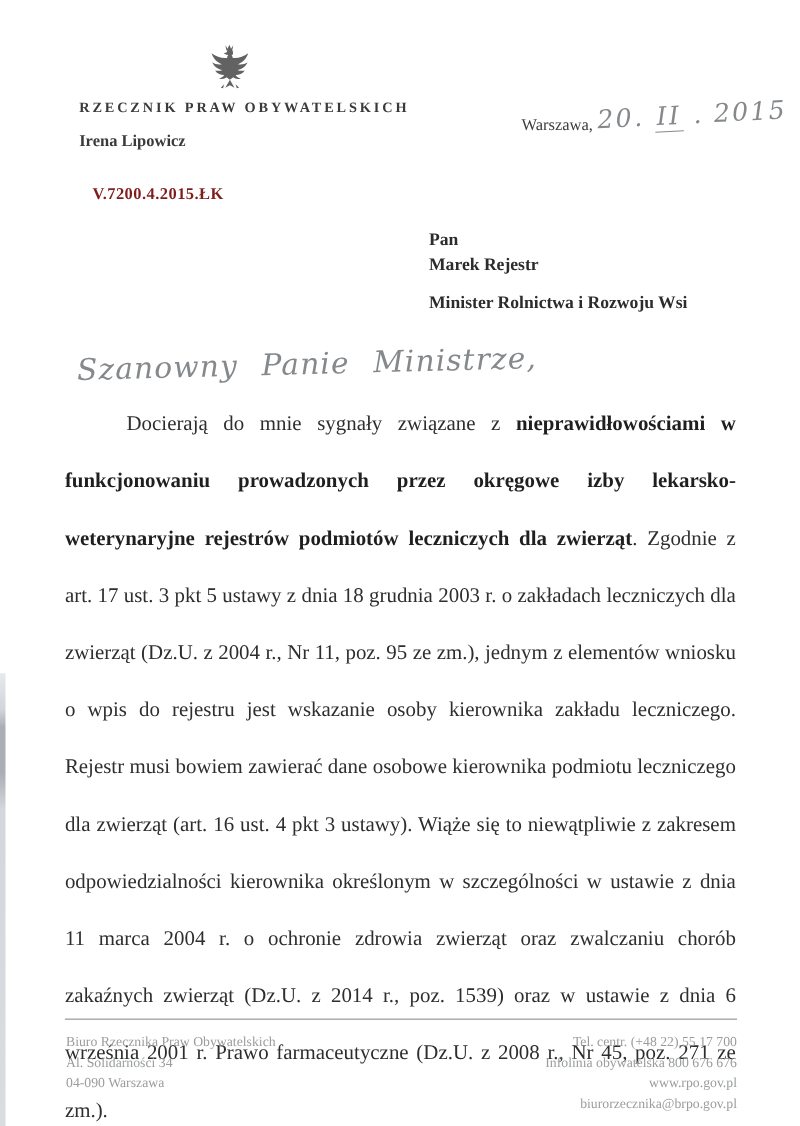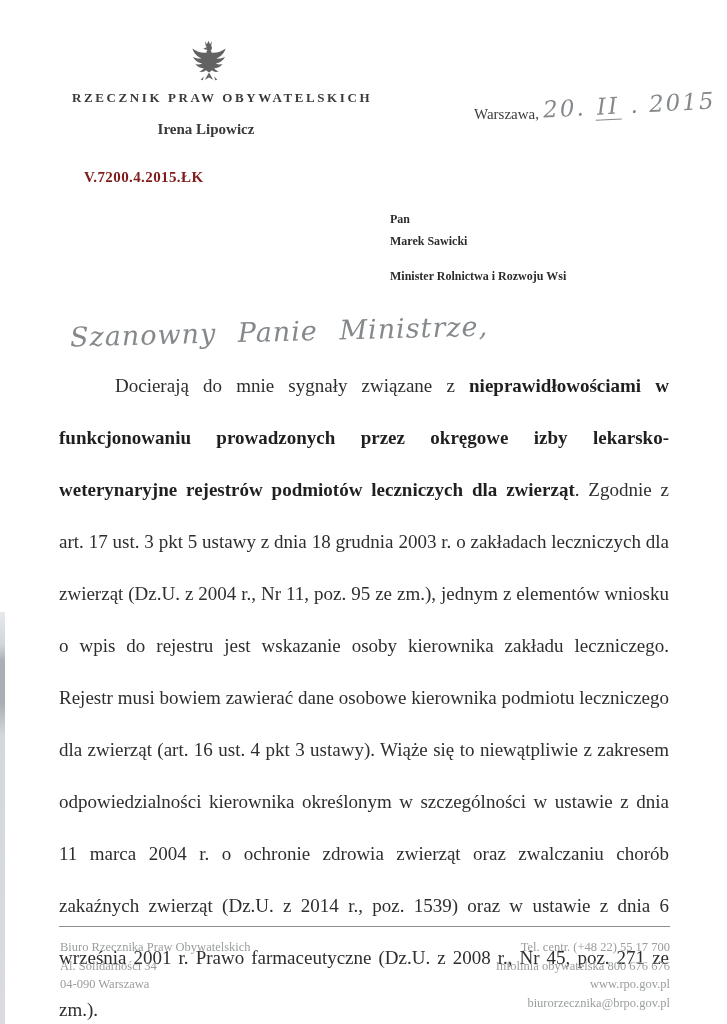--- a/index.html
+++ b/index.html
@@ -13,39 +13,39 @@
   }
   
   .emblem{position:absolute;left:183px;top:34px;width:52px;height:56px;}
   .letterhead-title{
     position:absolute;left:72px;top:90px;width:268px;
     font-size:13px;font-weight:bold;letter-spacing:2.6px;
     color:#3a3a3a;text-align:center;white-space:nowrap;
   }
   .letterhead-name{
     position:absolute;left:72px;top:121px;width:268px;
-    font-size:15px;font-weight:bold;color:#3a3a3a;text-align:center;
+    font-size:15px;font-weight:bold;color:#3a3a3a;text-align:left;
   }
   .city-line{
     position:absolute;left:474px;top:106px;
     font-size:15px;color:#3c3c3c;
   }
   .hand{ color:#85898c; font-style:italic; font-family:"DejaVu Serif",serif; }
   .hw-date{
     position:absolute;left:543px;top:92px;
     font-size:23px;letter-spacing:2px;transform:rotate(-3deg);
     white-space:nowrap;
   }
   .hw-date .mon{border-bottom:1.5px solid #85898c;padding:0 2px;}
   .ref-number{
     position:absolute;left:84px;top:169px;
     font-size:15px;font-weight:bold;color:#7f1d1d;letter-spacing:.4px;
   }
   
-  .recipient{position:absolute;left:390px;top:208px;font-weight:bold;color:#2c2c2c;font-size:12px;line-height:22px;}
+  .recipient{position:absolute;left:390px;top:208px;font-weight:bold;color:#2c2c2c;font-size:16px;line-height:22px;}
   .recipient .minister{margin-top:13px;}
   
   .greeting{
     position:absolute;left:70px;top:316px;width:420px;
     font-size:27px;word-spacing:12px;letter-spacing:1px;
     transform:rotate(-1.5deg);white-space:nowrap;
   }
   
   .body-text{
     position:absolute;left:59px;top:360px;width:610px;
@@ -115,21 +115,21 @@
   <div class="hw-date hand">
     <span>20.</span>
     <span class="mon">II</span>
     <span>. 2015</span>
   </div>
 
   <div class="ref-number">V.7200.4.2015.ŁK</div>
 
   <div class="recipient">
     <div>Pan</div>
-    <div>Marek Sawicki</div>
+    <div>Marek Rejestr</div>
     <div class="minister">Minister Rolnictwa i Rozwoju Wsi</div>
   </div>
 
   <div class="greeting hand">Szanowny Panie Ministrze,</div>
 
   <div class="body-text">
     <p><span>Docierają do mnie sygnały związane z </span><b>nieprawidłowościami w funkcjonowaniu prowadzonych przez okręgowe izby lekarsko-weterynaryjne rejestrów podmiotów leczniczych dla zwierząt</b><span>. Zgodnie z art. 17 ust. 3 pkt 5 ustawy z dnia 18 grudnia 2003 r. o zakładach leczniczych dla zwierząt (Dz.U. z 2004 r., Nr 11, poz. 95 ze zm.), jednym z elementów wniosku o wpis do rejestru jest wskazanie osoby kierownika zakładu leczniczego. Rejestr musi bowiem zawierać dane osobowe kierownika podmiotu leczniczego dla zwierząt (art. 16 ust. 4 pkt 3 ustawy). Wiąże się to niewątpliwie z zakresem odpowiedzialności kierownika określonym w szczególności w ustawie z dnia 11 marca 2004 r. o ochronie zdrowia zwierząt oraz zwalczaniu chorób zakaźnych zwierząt (Dz.U. z 2014 r., poz. 1539) oraz w ustawie z dnia 6 września 2001 r. Prawo farmaceutyczne (Dz.U. z 2008 r., Nr 45, poz. 271 ze zm.).</span></p>
 
   </div>
 

